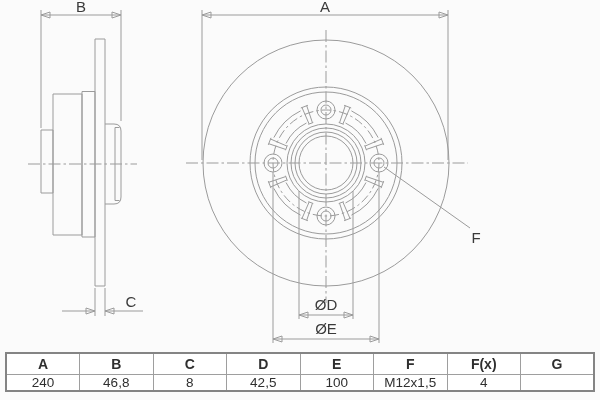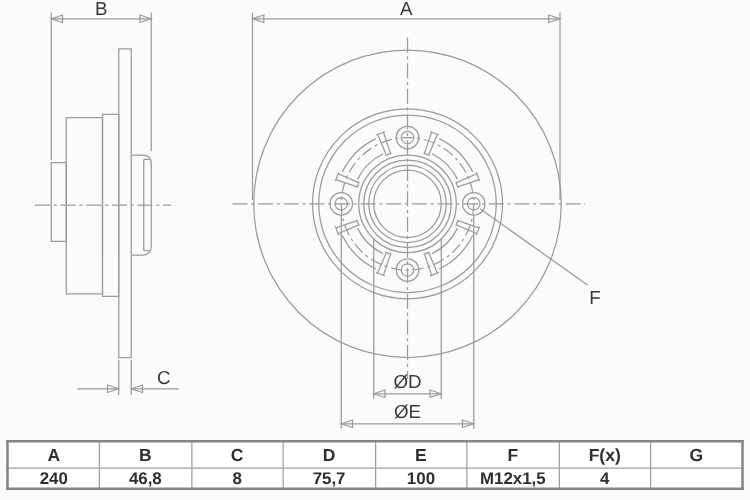--- a/index.html
+++ b/index.html
@@ -30,21 +30,21 @@
     border:2px solid var(--table-outer);
     background:#fff;
   }
   table#spec th, table#spec td{
     border:1.5px solid var(--table-border);
     text-align:center; vertical-align:middle;
     color:var(--table-text); padding:0;
     overflow:hidden; white-space:nowrap;
   }
   table#spec th{font-size:14px; font-weight:bold; height:21px;}
-  table#spec td{font-size:13.5px; font-weight:bold; height:14px;}
+  table#spec td{font-size:13.5px; font-weight:normal; height:14px;}
 </style>
 </head>
 <body>
 
 <div id="stage">
 
   <svg id="dwg" viewBox="0 0 600 345">
     <g id="g-center">
         <line x1="28" y1="164" x2="137" y2="164" stroke-dasharray="12 3 2.5 3"></line>
         <line x1="326" y1="30" x2="326" y2="303" stroke-dasharray="12 3 2.5 3"></line>
@@ -169,21 +169,21 @@
         <th>F</th>
         <th>F(x)</th>
         <th>G</th>
       </tr>
     </thead>
     <tbody>
       <tr>
         <td>240</td>
         <td>46,8</td>
         <td>8</td>
-        <td>75,7</td>
+        <td>42,5</td>
         <td>100</td>
         <td>M12x1,5</td>
         <td>4</td>
         <td></td>
       </tr>
     </tbody>
   </table>
 </div>
 
 </body></html>

